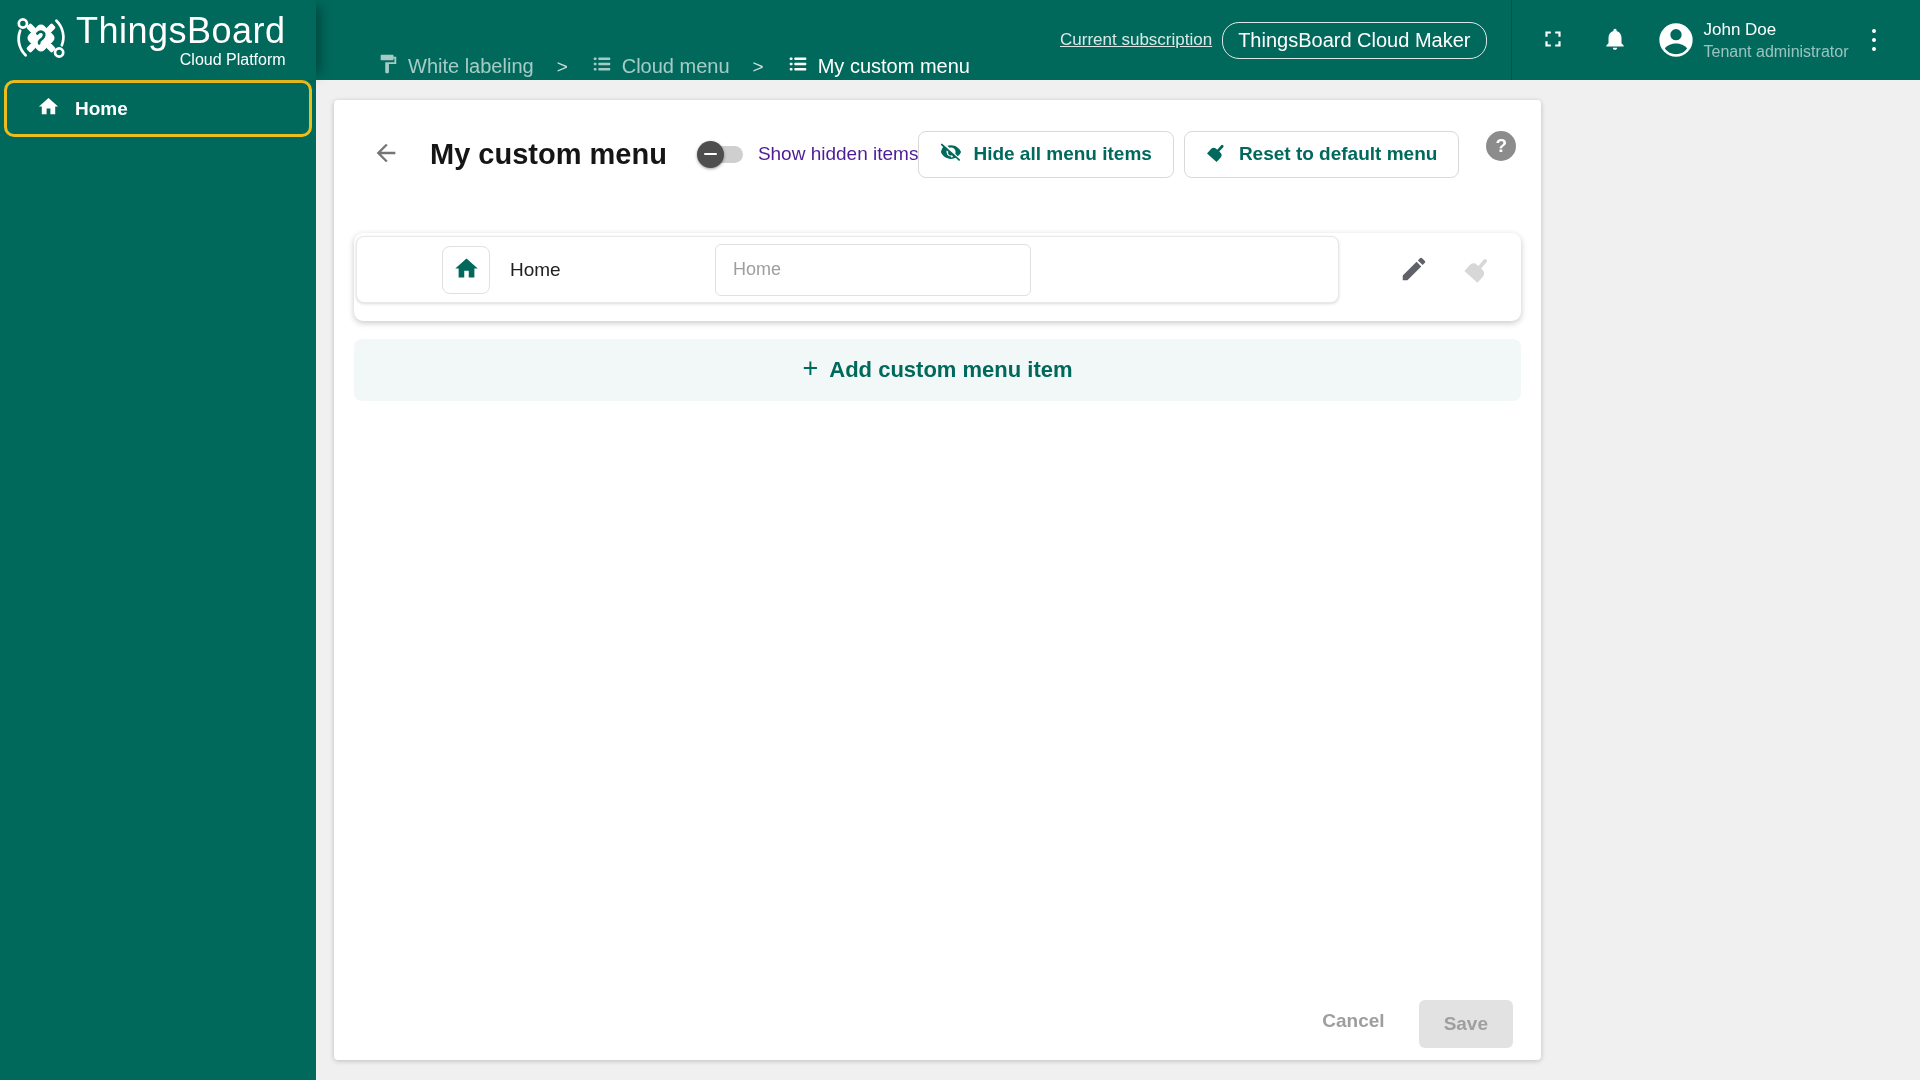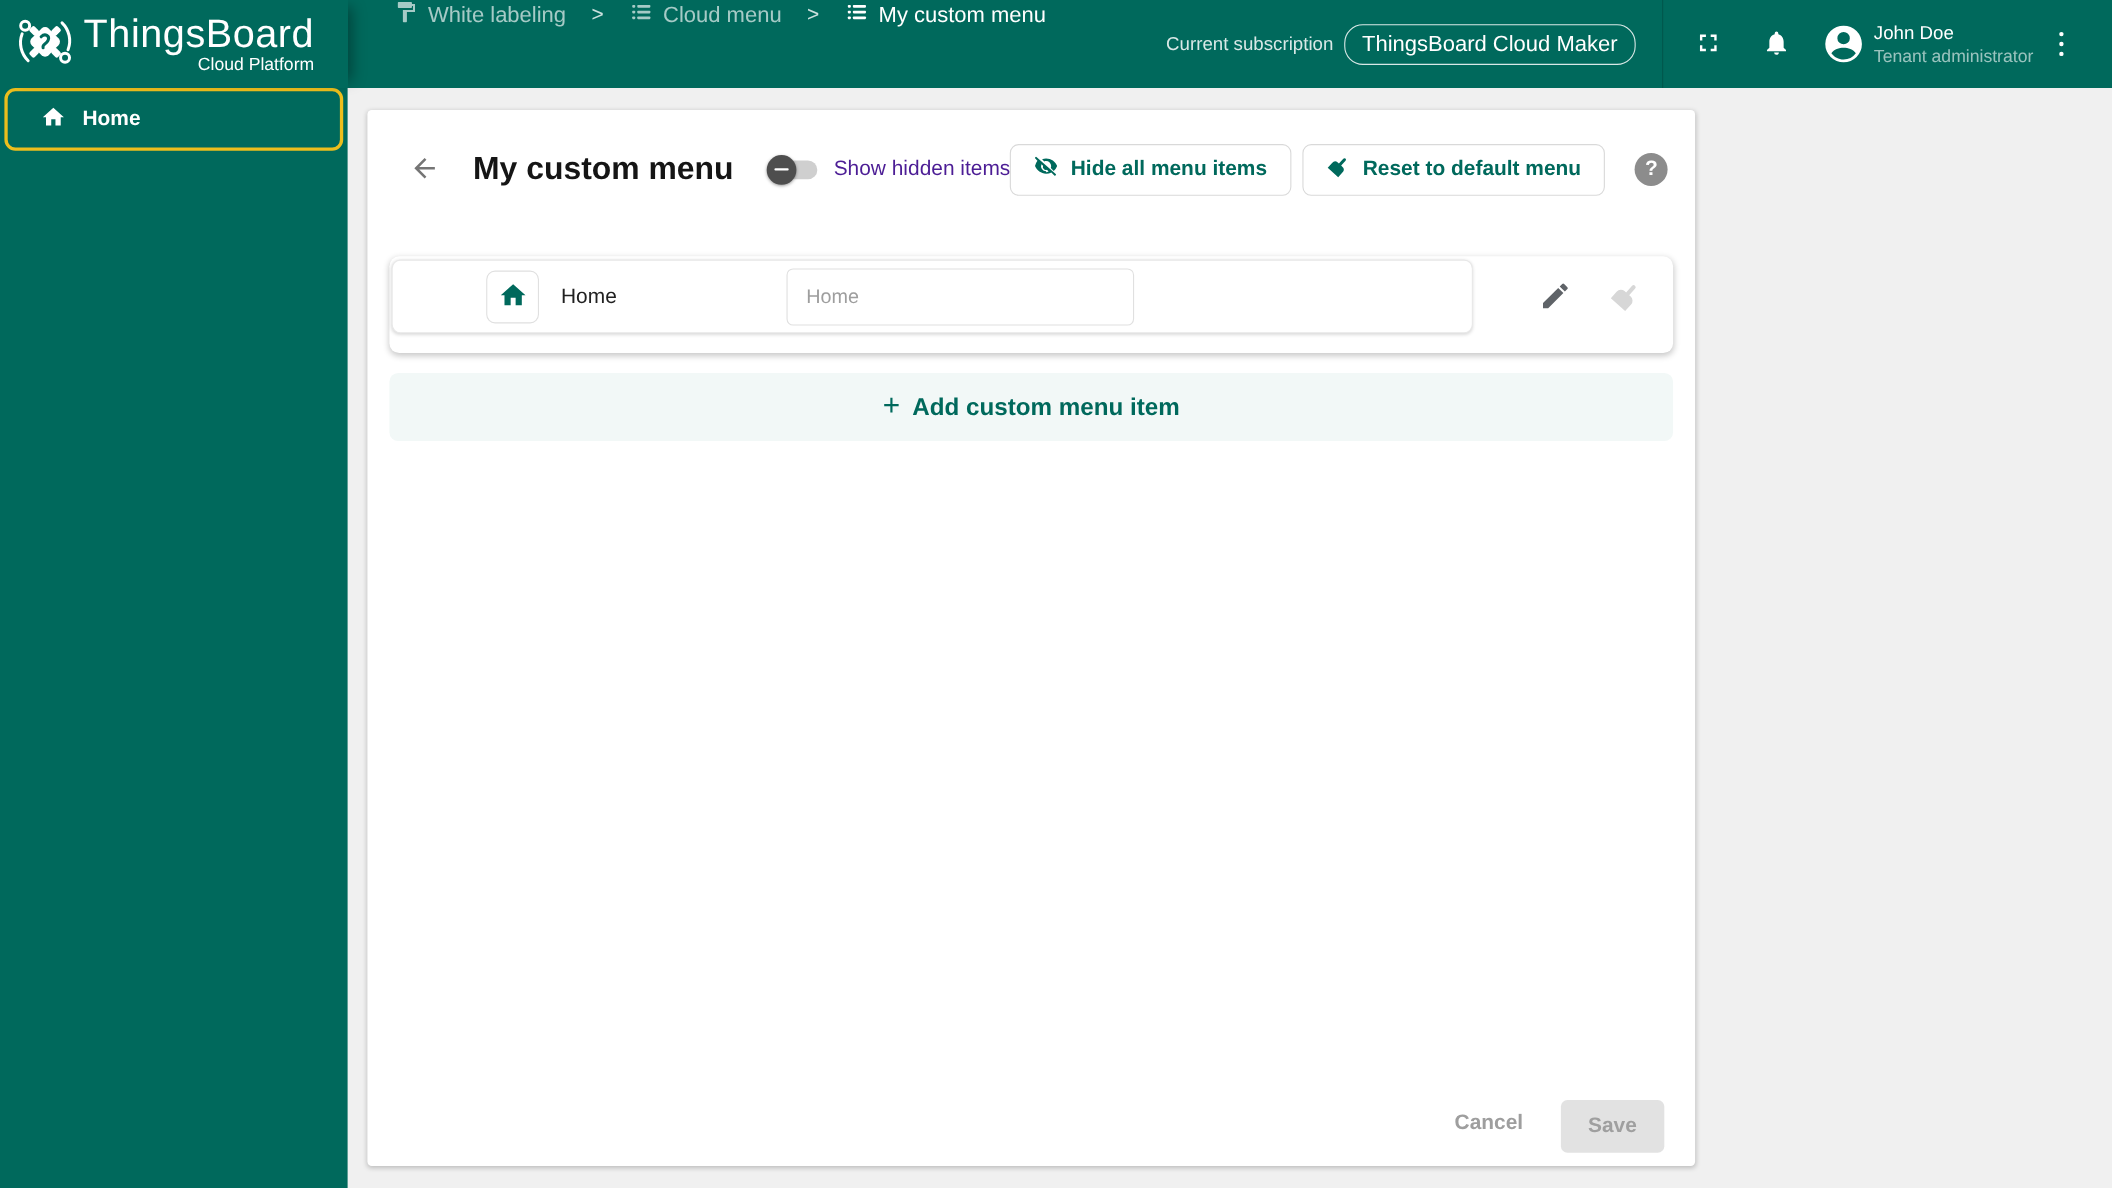--- a/index.html
+++ b/index.html
@@ -8,40 +8,40 @@
     width:1920px; height:1080px; overflow:hidden;
     font-family:"Liberation Sans", sans-serif;
     background:#f0f0f0;
     position:relative;
   }
 
   
   .topbar {
     position:absolute; top:0; left:0; width:1920px; height:80px;
     background:#00695c; color:#fff;
-    display:flex; align-items:flex-start; z-index:20;
+    display:flex; align-items:flex-end; z-index:20;gap:19px;
   }
   .logo {
     width:316px; height:80px; flex:none;
     display:flex; align-items:center; padding-left:12px;
     box-shadow:10px 0 12px -6px rgba(0,0,0,0.35);
   }
   .logo-text { margin-left:6px; display:flex; flex-direction:column; }
   .logo-title { font-size:36px; line-height:40px; letter-spacing:0.5px; font-weight:400; }
   .logo-sub { font-size:16px; line-height:18px; text-align:right; font-weight:400; }
 
   .breadcrumbs { display:flex; align-items:center; margin-left:42px; font-size:20px; white-space:nowrap; }
   .crumb { display:flex; align-items:center; gap:9px; cursor:pointer; }
   .crumb svg { flex:none; }
   .crumb-inactive { color:rgba(255,255,255,0.65); }
   .crumb-active { color:#ffffff; }
   .crumb-sep { margin:0 23px; font-size:19px; color:rgba(255,255,255,0.8); }
 
   .topbar-right { margin-left:auto; display:flex; align-items:center; height:100%; }
-  .sub-label { font-size:17px; color:rgba(255,255,255,0.85); }
+  .sub-label { font-size:17px; color:rgba(255,255,255,0.85);text-decoration:underline; }
   .sub-badge {
     margin-left:10px; border:1px solid rgba(255,255,255,0.85); border-radius:17px;
     padding:6px 15px; font-size:20px; color:#fff; white-space:nowrap;
   }
   .top-divider { width:1px; height:80px; background:rgba(0,0,0,0.18); margin-left:24px; }
   .icon-btn { background:none; border:none; padding:0; cursor:pointer; display:flex; align-items:center; justify-content:center; }
   .fullscreen-btn { margin-left:28px; }
   .bell-btn { margin-left:36px; }
   .avatar { margin-left:28px; width:40px; height:40px; cursor:pointer; }
   .user-info { margin-left:8px; width:158px; cursor:pointer; }
@@ -77,21 +77,21 @@
   .toggle { position:relative; width:46px; height:17px; flex:none; }
   .toggle-track { position:absolute; left:6px; top:0; width:40px; height:17px; border-radius:9px; background:#cfcfcf; }
   .toggle-thumb {
     position:absolute; left:0; top:-5px; width:27px; height:27px; border-radius:50%;
     background:#4e4e4e; box-shadow:0 1px 3px rgba(0,0,0,0.4);
     display:flex; align-items:center; justify-content:center;
   }
   .toggle-minus { width:13px; height:2.6px; background:#fff; border-radius:2px; }
   .toggle-label { font-size:19px; color:#4c1d95; margin-left:15px; white-space:nowrap; }
 
-  .header-actions { margin-left:auto; display:flex; align-items:center; }
+  .header-actions { margin-left:auto; display:flex; }
   .btn-outline {
     display:flex; align-items:center; gap:11px; height:47px; padding:0 21px;
     border:1px solid #d9d9d9; border-radius:8px; background:#fff;
     color:#00695c; font-size:19px; font-weight:700; font-family:inherit;
     cursor:pointer; white-space:nowrap;
   }
   .btn-outline + .btn-outline { margin-left:10px; }
   .help-btn {
     margin-left:27px; width:30px; height:30px; border-radius:50%;
     background:#8c8c8c; color:#fff; font-size:19px; font-weight:700;

